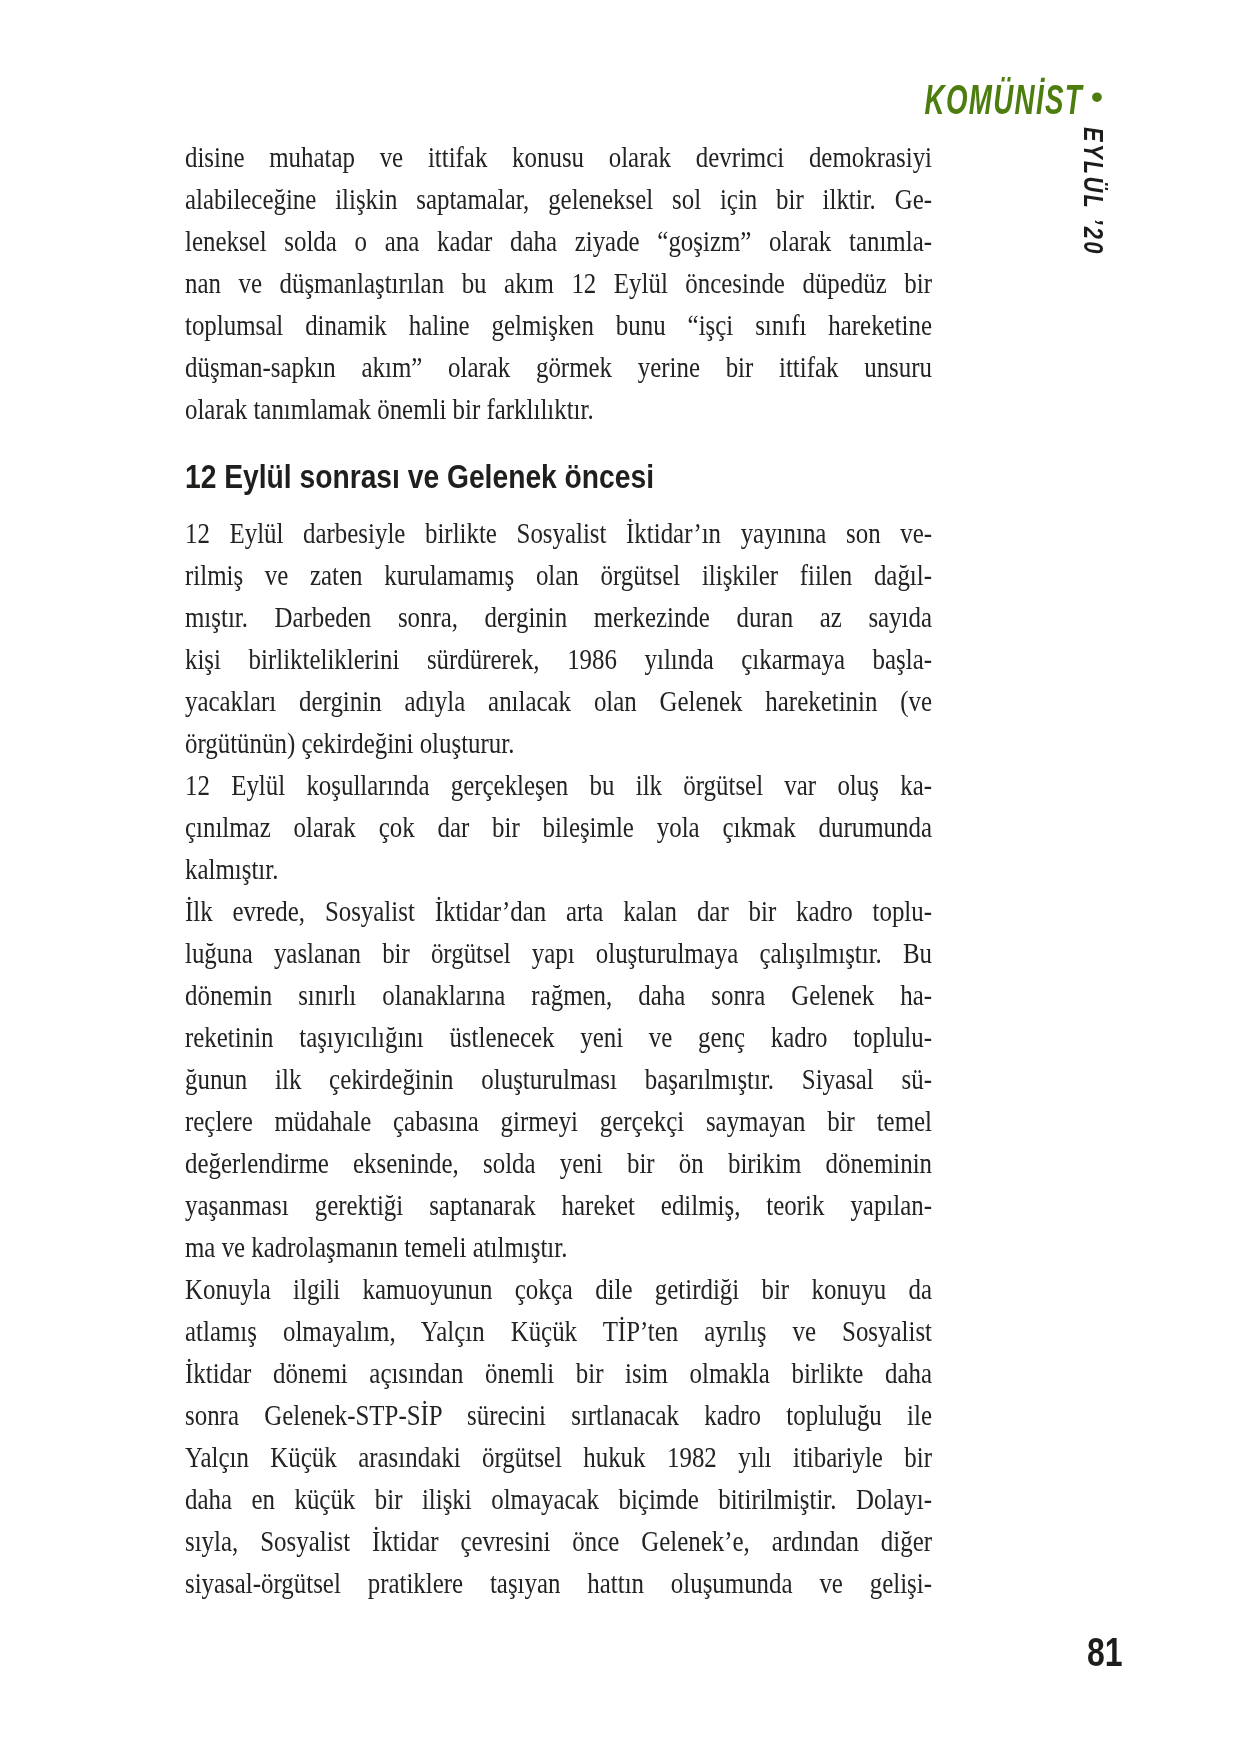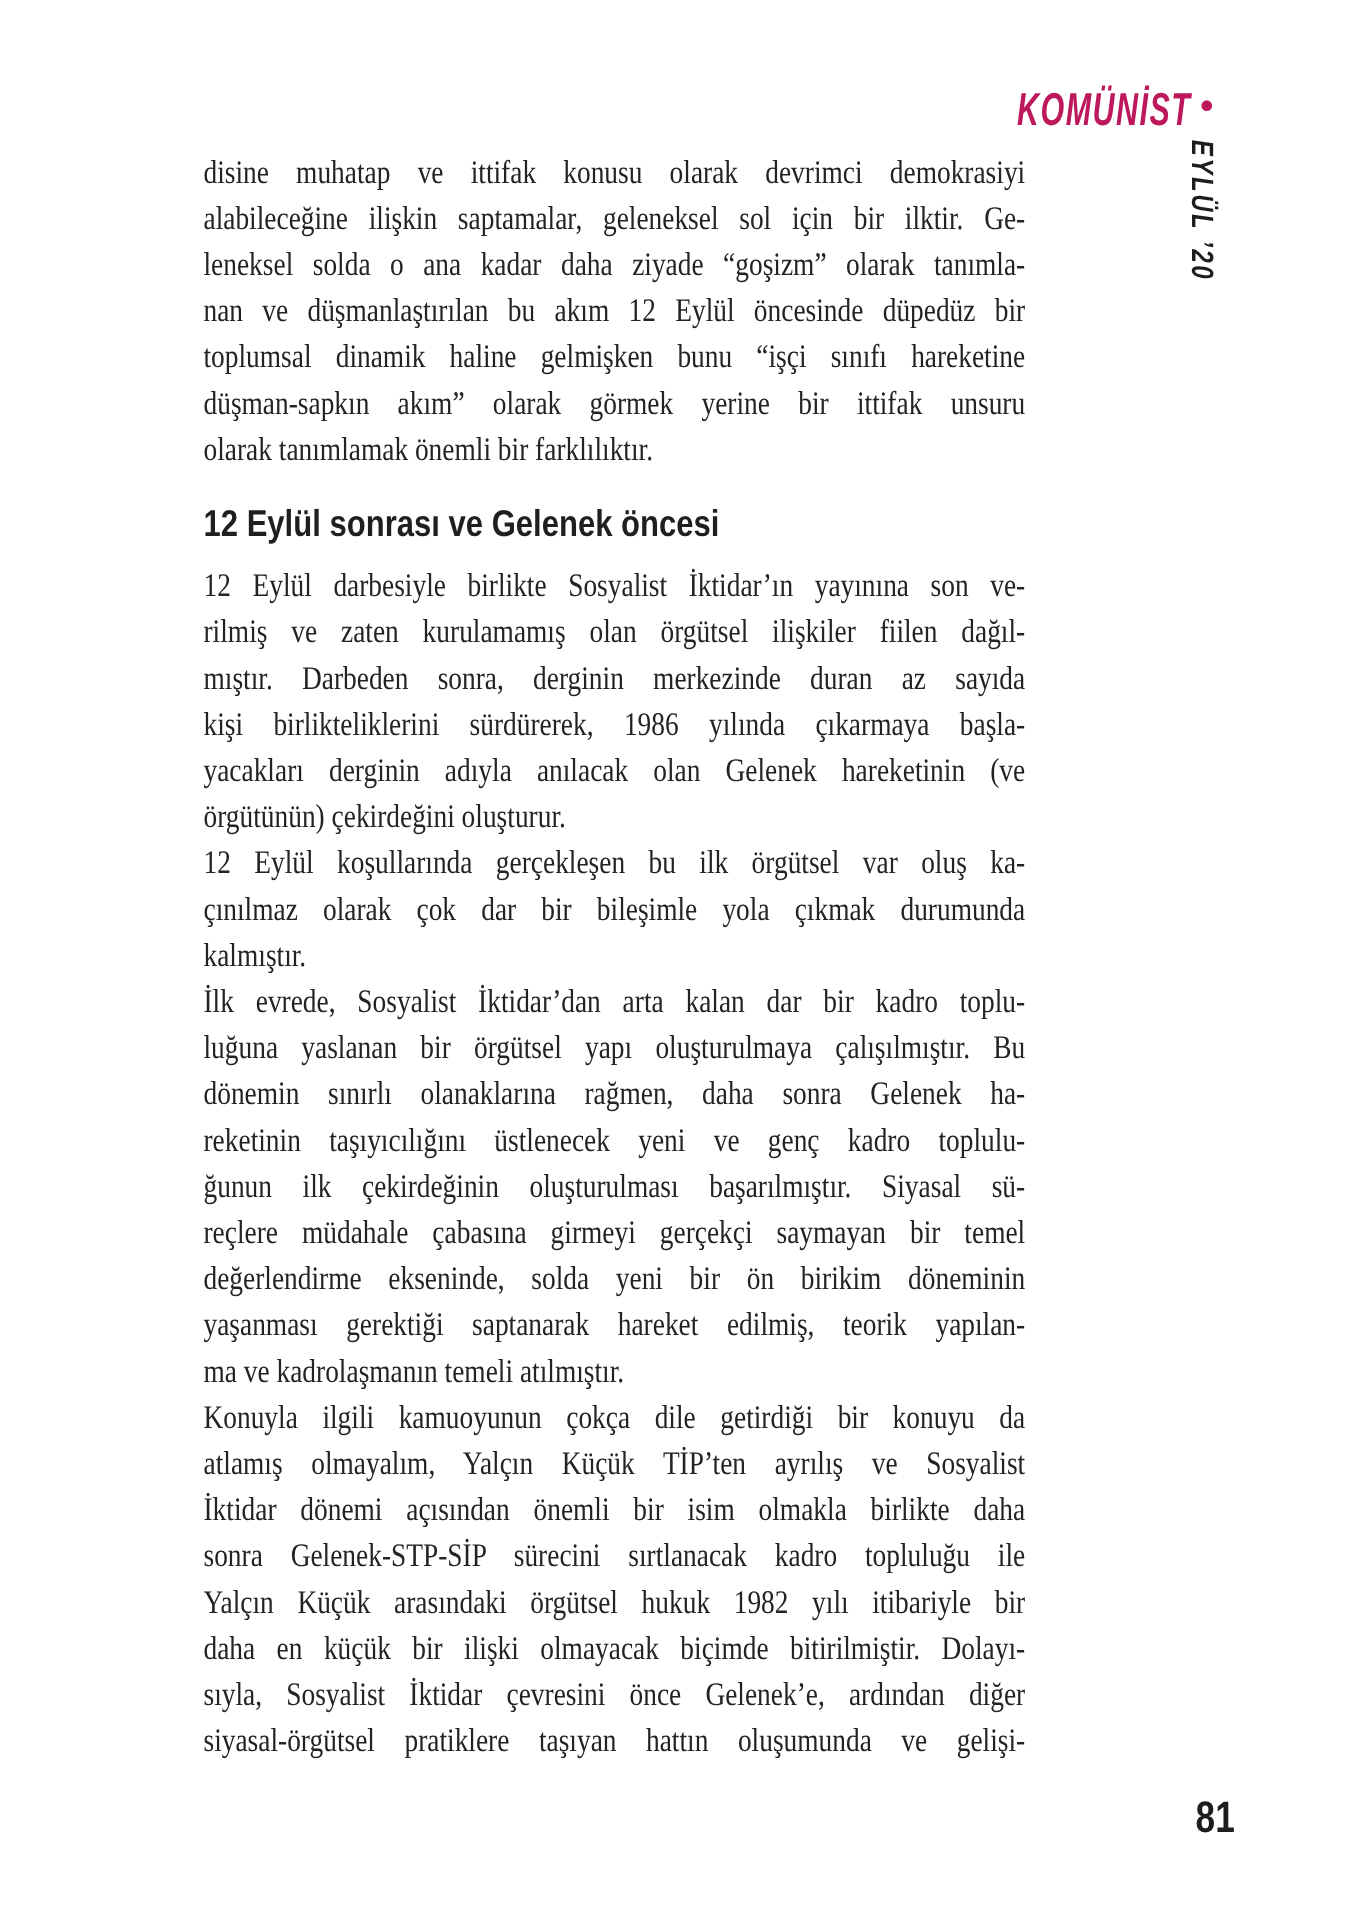--- a/index.html
+++ b/index.html
@@ -12,21 +12,21 @@
     font-family: "Liberation Serif", "DejaVu Serif", serif;
     color: #222220;
   }
 
   
   .masthead {
     position: absolute;
     top: 76px;
     right: 138px;
     white-space: nowrap;
-    color: #be185d;
+    color: #4d7c0f;
   }
   .masthead-title {
     display: inline-block;
     font-family: "Liberation Sans", "DejaVu Sans", sans-serif;
     font-weight: bold;
     font-style: italic;
     font-size: 42px;
     letter-spacing: 2px;
     transform: scaleX(0.66);
     transform-origin: right center;

